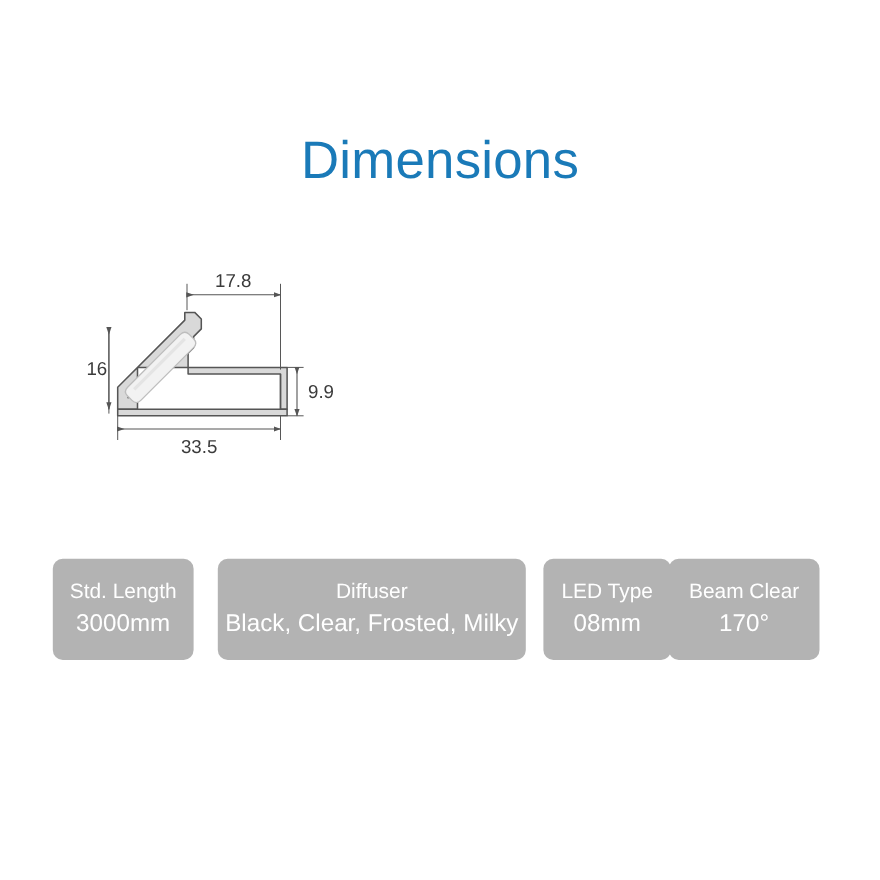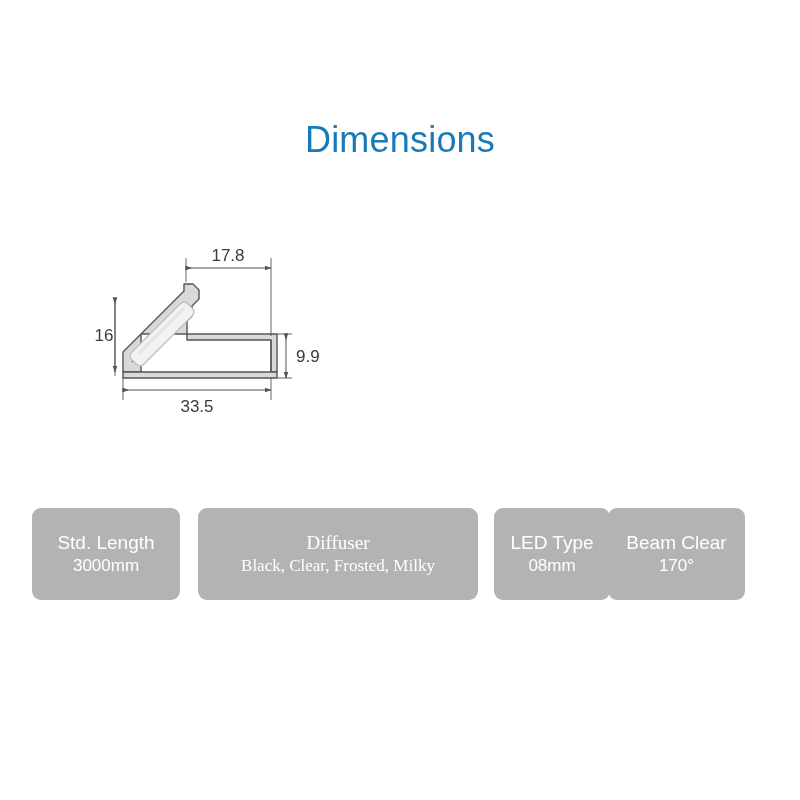--- a/index.html
+++ b/index.html
@@ -15,32 +15,32 @@
     overflow: hidden;
   }
 
   
   #page-title {
     position: absolute;
     top: 118px;
     left: 0;
     width: 800px;
     text-align: center;
-    font-size: 36px;
+    font-size: 48px;
     font-weight: 400;
     letter-spacing: 0.2px;
     color: #1a7ab8;
     line-height: 1.2;
   }
 
   
   #drawing-area {
     position: absolute;
     top: 240px;
-    left: 60px;
+    left: 44px;
     width: 320px;
     height: 180px;
   }
   #drawing-svg {
     display: block;
   }
 
   .dim-text {
     font-family: "Liberation Sans", sans-serif;
     font-size: 17px;
@@ -69,28 +69,28 @@
     box-sizing: border-box;
     padding: 0 10px;
   }
   .spec-title {
     font-size: 19px;
     line-height: 1.35;
     white-space: nowrap;
     color: #ffffff;
   }
   .spec-value {
-    font-size: 17px;
+    font-size: 22px;
     line-height: 1.35;
     white-space: nowrap;
     color: #ffffff;
   }
 
-  #spec-box-0 { left: 32px;  width: 148px; }
-  #spec-box-1 { left: 198px; width: 280px; font-family: Liberation Serif, serif; }
+  #spec-box-0 { left: 48px;  width: 128px; }
+  #spec-box-1 { left: 198px; width: 280px; }
   #spec-box-2 { left: 494px; width: 116px;  }
   #spec-box-3 { left: 608px; width: 137px; }
 </style>
 </head>
 <body>
 
 <div id="page-title">Dimensions</div>
 
 <div id="drawing-area">
   <svg id="drawing-svg" width="320" height="180" viewBox="0 0 320 180">

